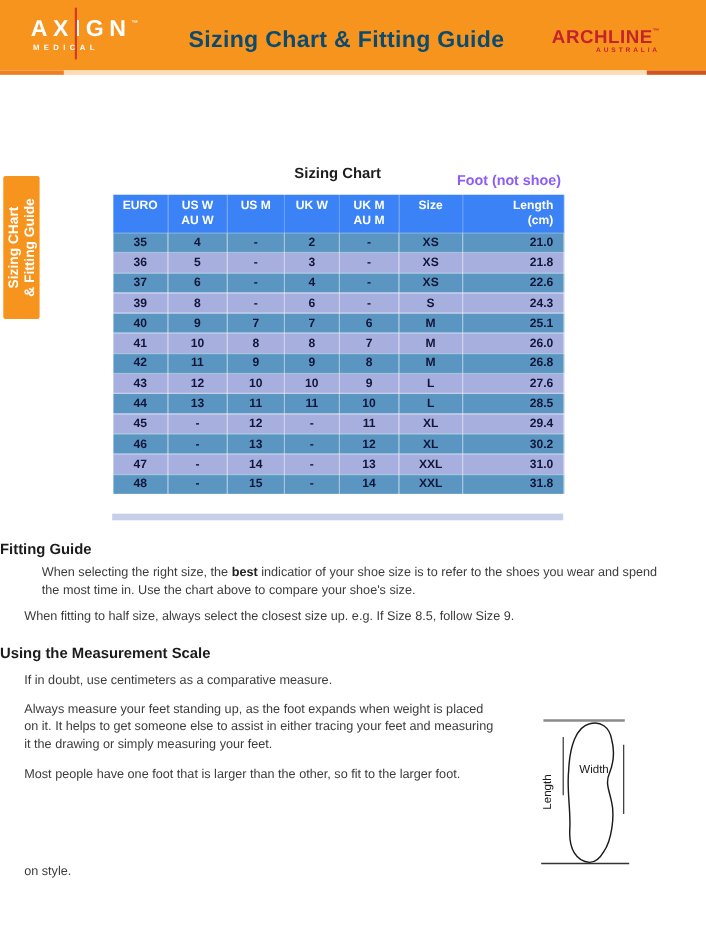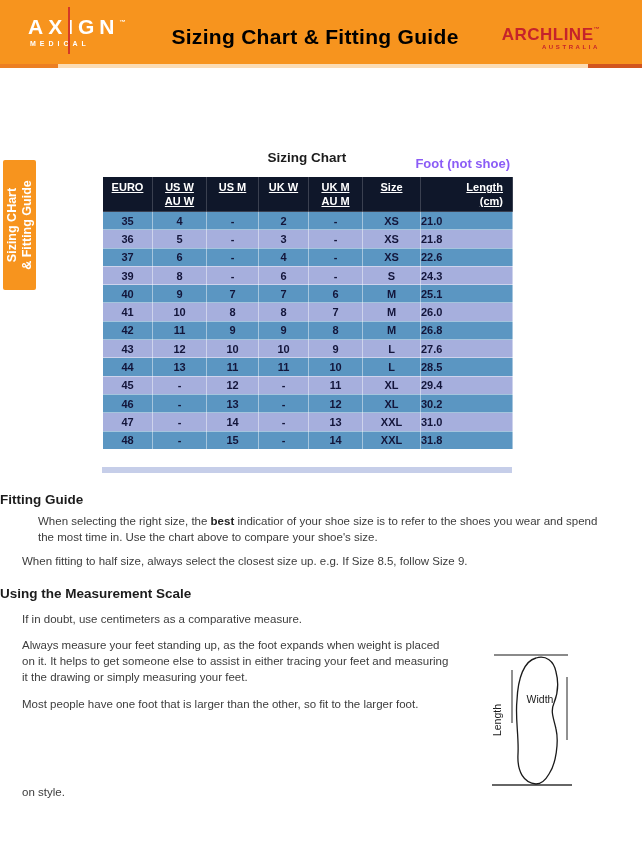--- a/index.html
+++ b/index.html
@@ -7,21 +7,21 @@
         font-family:"Liberation Sans",sans-serif;color:#3c3c3c;}
 
   
   .banner{position:absolute;left:0;top:0;width:642px;height:64px;background:#F7941E;}
   .brand{position:absolute;left:28px;top:11px;color:#fff;}
   .brand-name{font-size:21px;font-weight:bold;letter-spacing:5px;line-height:22px;}
   .brand-tm{font-size:6px;vertical-align:10px;letter-spacing:0;}
   .brand-sub{font-size:7px;font-weight:bold;letter-spacing:4px;margin-top:2px;padding-left:2px;}
   .brand-line{position:absolute;left:40px;top:-4px;width:2px;height:47px;background:#D43A27;}
   .page-title{position:absolute;left:160px;top:25px;width:310px;text-align:center;
-              font-size:21px;font-weight:bold;color:#000000;letter-spacing:0.3px;}
+              font-size:21px;font-weight:bold;color:#0c4a6e;letter-spacing:0.3px;}
   .partner{position:absolute;right:42px;top:21px;text-align:right;color:#C5232B;}
   .partner-name{font-size:17px;font-weight:bold;letter-spacing:0.5px;line-height:17px;}
   .partner-tm{font-size:6px;vertical-align:9px;}
   .partner-sub{font-size:6px;font-weight:bold;letter-spacing:2.6px;margin-top:1px;}
   .strip{position:absolute;top:64px;left:0;width:642px;height:4px;background:#FBDCB4;}
   .strip-left{position:absolute;left:0;top:0;width:58px;height:4px;background:#EC7F22;}
   .strip-right{position:absolute;right:0;top:0;width:54px;height:4px;background:#D2551E;}
 
   
   .side-tab{position:absolute;left:3px;top:160px;width:33px;height:130px;background:#F7941E;border-radius:2px;}
@@ -29,27 +29,27 @@
                   white-space:nowrap;text-align:center;color:#fff;font-weight:bold;
                   font-size:12.5px;line-height:15px;}
 
   
   .table-title{position:absolute;left:102px;top:150px;width:410px;text-align:center;
                font-size:13.5px;font-weight:bold;color:#1c1c1c;}
   .foot-note{position:absolute;left:102px;top:156px;width:408px;text-align:right;
              font-size:13px;font-weight:bold;color:#8b5cf6;}
   .size-table{position:absolute;left:102px;top:176px;width:410px;border-collapse:collapse;
               table-layout:fixed;}
-  .size-table th{background:#0f172a;color:#fff;font-size:11px;font-weight:bold;
+  .size-table th{background:#3b82f6;color:#fff;font-size:11px;font-weight:bold;
                  vertical-align:top;padding:4px 0 0 0;line-height:13.5px;height:30px;
-                 text-align:center;border:1px solid rgba(255,255,255,0.18);text-decoration:underline;}
+                 text-align:center;border:1px solid rgba(255,255,255,0.18);}
   .size-table th:last-child{text-align:right;padding-right:9px;}
   .size-table td{height:17.3px;text-align:center;font-size:11px;font-weight:bold;color:#13153a;
                  padding:0;border:1px solid rgba(255,255,255,0.45);}
-  .size-table td:last-child{text-align:left;padding-right:9px;margin-top:48px;}
+  .size-table td:last-child{text-align:right;padding-right:9px;margin-top:48px;}
   .size-table tbody tr:nth-child(odd) td{background:#5B96C2;}
   .size-table tbody tr:nth-child(even) td{background:#A6AFDD;}
   .table-tail{position:absolute;left:102px;top:467px;width:410px;height:6px;background:#C6CEE9;}
 
   
   .section-heading{position:absolute;left:0;width:505px;text-align:left;
                    font-size:13.5px;font-weight:bold;color:#1c1c1c;}
   .para{position:absolute;left:22px;font-size:11.5px;line-height:16px;color:#3c3c3c;}
   .para b{color:#222;}
 

